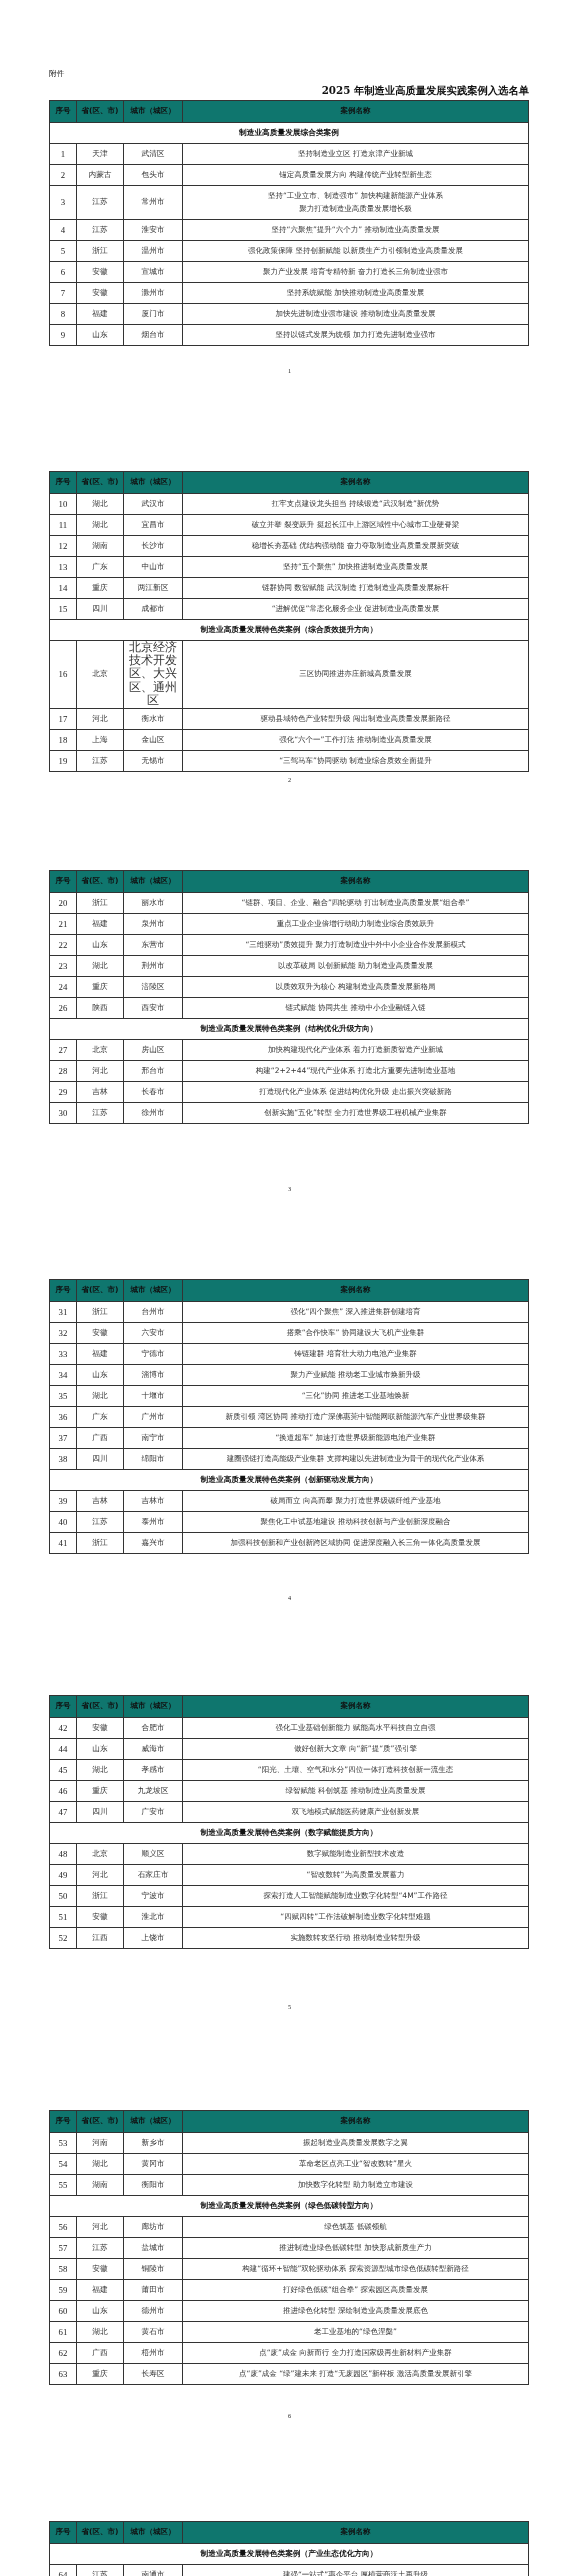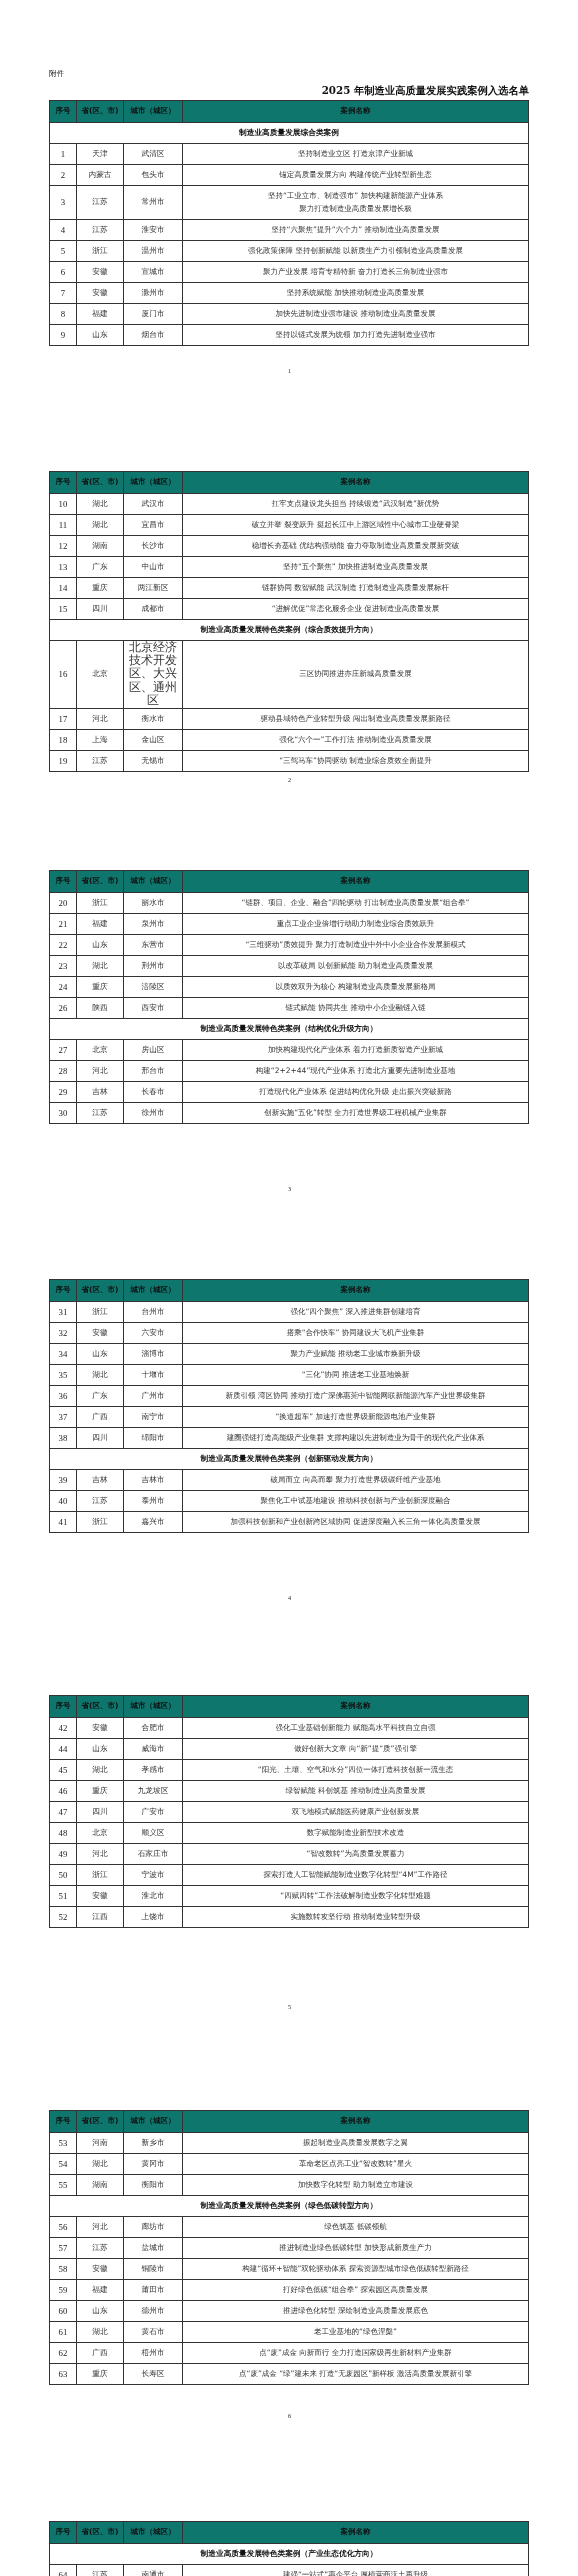--- a/index.html
+++ b/index.html
@@ -301,20 +301,26 @@
             <td class="city">台州市</td>
             <td class="case">强化“四个聚焦” 深入推进集群创建培育</td>
           </tr>
           <tr class="row">
             <td class="num">32</td>
             <td class="prov">安徽</td>
             <td class="city">六安市</td>
             <td class="case">搭乘“合作快车” 协同建设大飞机产业集群</td>
           </tr>
           <tr class="row">
+            <td class="num">33</td>
+            <td class="prov">福建</td>
+            <td class="city">宁德市</td>
+            <td class="case">铸链建群 培育壮大动力电池产业集群</td>
+          </tr>
+          <tr class="row">
             <td class="num">34</td>
             <td class="prov">山东</td>
             <td class="city">淄博市</td>
             <td class="case">聚力产业赋能 推动老工业城市焕新升级</td>
           </tr>
           <tr class="row">
             <td class="num">35</td>
             <td class="prov">湖北</td>
             <td class="city">十堰市</td>
             <td class="case">“三化”协同 推进老工业基地焕新</td>
@@ -403,20 +409,23 @@
             <td class="prov">重庆</td>
             <td class="city">九龙坡区</td>
             <td class="case">绿智赋能 科创筑基 推动制造业高质量发展</td>
           </tr>
           <tr class="row">
             <td class="num">47</td>
             <td class="prov">四川</td>
             <td class="city">广安市</td>
             <td class="case">双飞地模式赋能医药健康产业创新发展</td>
           </tr>
+          <tr class="section">
+            <td colspan="4">制造业高质量发展特色类案例（数字赋能提质方向）</td>
+          </tr>
           <tr class="row">
             <td class="num">48</td>
             <td class="prov">北京</td>
             <td class="city">顺义区</td>
             <td class="case">数字赋能制造业新型技术改造</td>
           </tr>
           <tr class="row">
             <td class="num">49</td>
             <td class="prov">河北</td>
             <td class="city">石家庄市</td>

